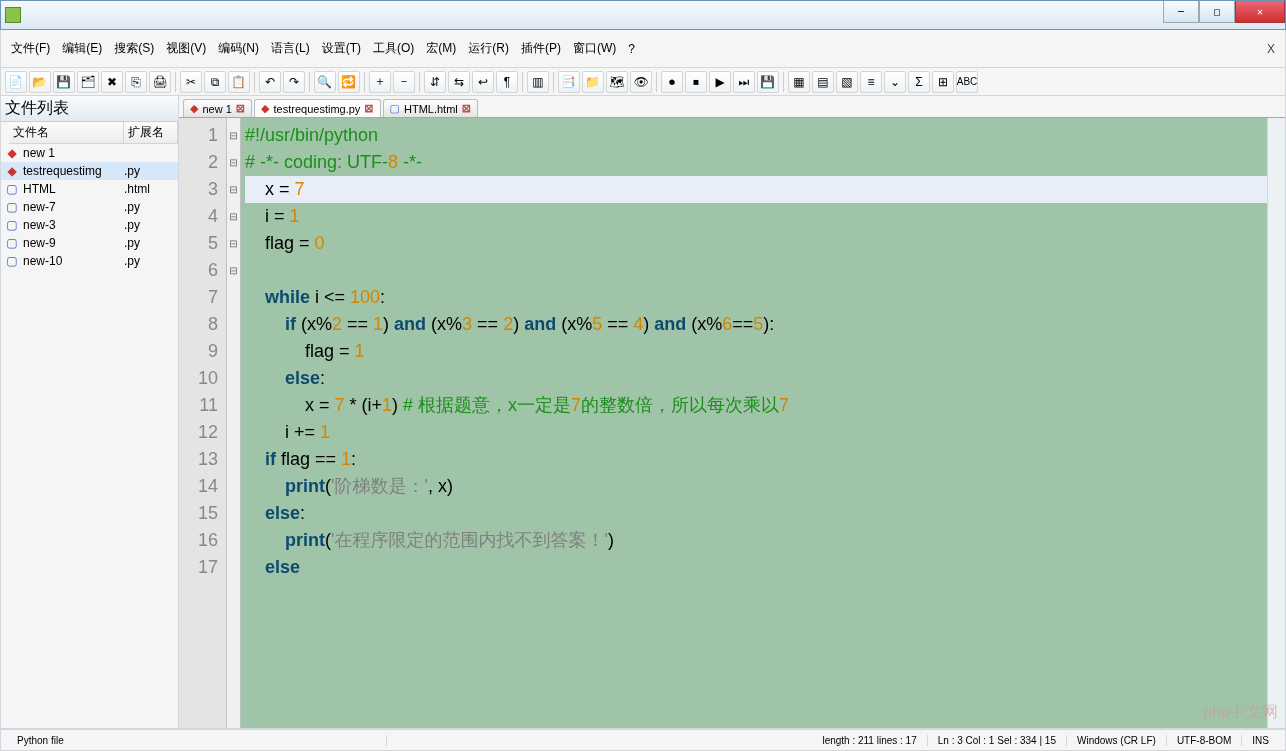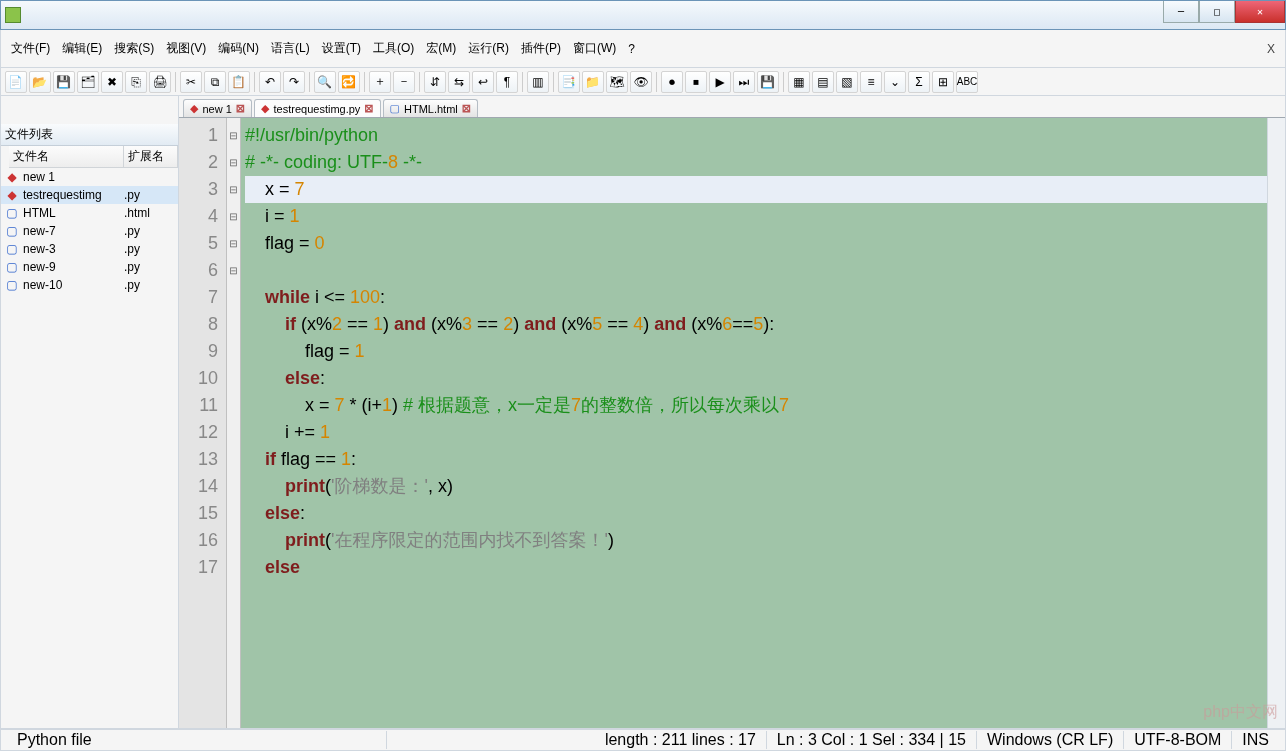--- a/index.html
+++ b/index.html
@@ -11,21 +11,21 @@
 .wbtn { width:36px; height:22px; border:1px solid #9aa; border-top:none; background:linear-gradient(#f8fbfe,#d7e5f1); display:flex; align-items:center; justify-content:center; font-family:monospace; font-size:10px; cursor:pointer; }
 .wbtn.close { width:50px; background:linear-gradient(#e67,#c9302c); color:#fff; border-color:#a33; }
 .menubar { height:38px; background:#f5f5f5; border:1px solid #d0d7df; border-top:none; display:flex; align-items:center; padding:0 4px; }
 .menubar .m { padding:2px 6px; cursor:pointer; }
 .menuclose { margin-left:auto; padding:2px 6px; color:#444; cursor:pointer; }
 .toolbar { height:28px; background:#f5f5f5; border:1px solid #d0d7df; border-top:none; display:flex; align-items:center; padding:2px 4px; gap:2px; }
 .tbtn { width:22px; height:22px; border:1px solid #d4d4d4; background:linear-gradient(#fff,#edf2f6); display:flex; align-items:center; justify-content:center; font-size:12px; cursor:pointer; border-radius:2px; }
 .tsep { width:1px; height:20px; background:#ccc; margin:0 2px; }
 .body { flex:1; display:flex; border:1px solid #d0d7df; border-top:none; min-height:0; }
 .sidebar { width:178px; background:#f5f5f5; border-right:1px solid #d0d7df; display:flex; flex-direction:column; }
-.sidehdr { background:linear-gradient(#f9fbfd,#e2ebf3); border-bottom:1px solid #c5cfd9; padding:2px 4px; font-size:12px;margin-top:28px; }
+.sidehdr { background:linear-gradient(#f9fbfd,#e2ebf3); border-bottom:1px solid #c5cfd9; padding:2px 4px; font-size:16px; }
 .filelisthdr { display:flex; border-bottom:1px solid #d0d4d8; font-size:12px;margin-left:8px; }
 .filelisthdr div { padding:2px 4px; border-right:1px solid #d0d4d8; background:linear-gradient(#fcfcfc,#ededed); }
 .filelisthdr .c1{ flex:1; } .filelisthdr .c2{ width:54px; }
 .filelist { flex:1; overflow:auto; font-size:12px; }
 .frow { display:flex; align-items:center; padding:2px 4px; cursor:pointer; }
 .frow.sel { background:#d6e7f7; }
 .frow .fi { width:14px; height:14px; margin-right:4px; display:flex; align-items:center; justify-content:center; }
 .frow .fn { flex:1; }
 .frow .fe { width:50px; }
 .editor { flex:1; display:flex; flex-direction:column; min-width:0; }
@@ -33,26 +33,26 @@
 .tab { display:flex; align-items:center; padding:2px 6px; background:linear-gradient(#fdfdfd,#e4e4e4); border:1px solid #b5bdc5; border-bottom:none; border-radius:3px 3px 0 0; font-size:11px; cursor:pointer; gap:4px; }
 .tab.active { background:#fcfcfc; font-weight:normal; }
 .tab .x { color:#b55; font-weight:bold; cursor:pointer; }
 .code { flex:1; display:flex; background:#a0c4a8; overflow:hidden; position:relative; }
 .gutter { width:48px; background:#e4e4e4; border-right:1px solid #c0c0c0; text-align:right; padding:4px 8px 0 0; font:18px Consolas,monospace; color:#888; line-height:27px; }
 .fold { width:14px; background:#f0f0f0; border-right:1px solid #c0c0c0; padding-top:4px; font:10px monospace; color:#666; line-height:27px; text-align:center; }
 .fold .fb { cursor:pointer; }
 .src { flex:1; padding:4px 0 0 4px; font:18px Consolas,"Courier New",monospace; line-height:27px; white-space:pre; overflow:auto; }
 .src .ln { height:27px; }
 .src .curline { background:#e8eef7; }
-.kw { color:#7f1d1d; font-weight:bold; }
+.kw { color:#0c4a6e; font-weight:bold; }
 .num { color:#d58500; }
 .str { color:#808080; }
 .cmt { color:#1a8f1a; }
 .scrollbar-v { width:18px; background:#eef1f4; border-left:1px solid #d0d7df; }
-.statusbar { height:22px; background:#f5f5f5; border:1px solid #d0d7df; border-top:1px solid #d0d7df; display:flex; align-items:center; font-size:16px; padding:0 6px; }
+.statusbar { height:22px; background:#f5f5f5; border:1px solid #d0d7df; border-top:1px solid #d0d7df; display:flex; align-items:center; font-size:10px; padding:0 6px; }
 .statusbar .sc { padding:0 10px; border-right:1px solid #d0d7df; }
 .statusbar .sc:first-child { flex:0 0 380px; border-right:1px solid #d0d7df; }
 .statusbar .sp { flex:1; }
 .watermark { position:absolute; right:8px; bottom:28px; font-size:16px; color:#c99; opacity:.6; }
 .ficon-red{ color:#c33; } .ficon-blue{ color:#36c; }
 </style>
 </head>
 <body>
 
 <div class="titlebar">

